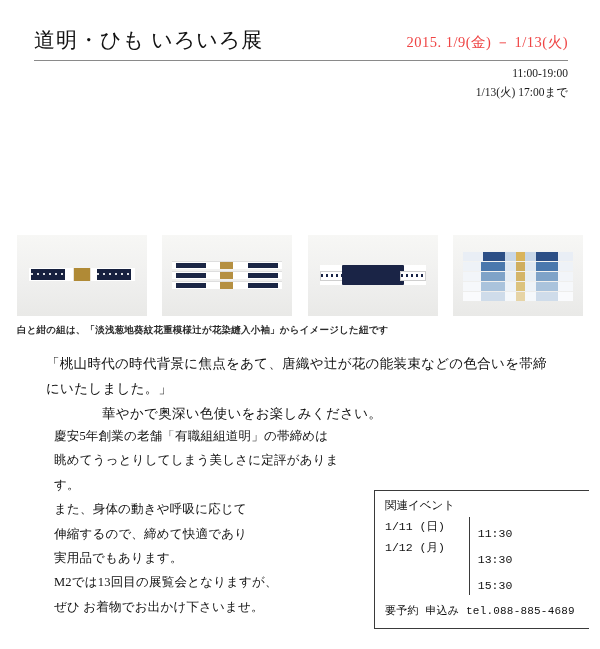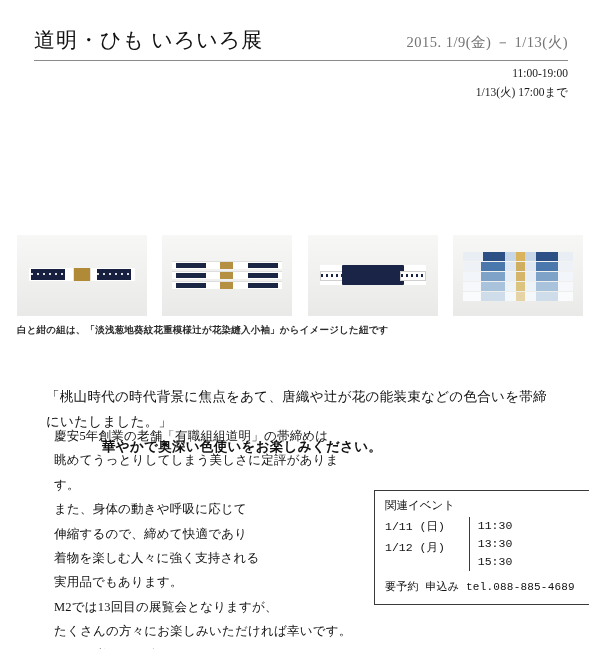--- a/index.html
+++ b/index.html
@@ -35,21 +35,21 @@
     justify-content: space-between;
   }
   .title {
     font-size: 21px;
     letter-spacing: 1px;
     color: #111;
     white-space: nowrap;
   }
   .dates {
     font-size: 14.5px;
-    color: #737373;
+    color: #ef4444;
     white-space: nowrap;
     letter-spacing: 0.5px;
     padding-bottom: 2px;
   }
   .header-rule {
     margin-top: 6px;
     border-bottom: 1px solid #8a8a8a;
     width: 534px;
   }
   .hours {
@@ -227,25 +227,23 @@
   
   .quote {
     position: absolute;
     left: 46px;
     top: 352px;
     width: 510px;
     font-size: 13.5px;
     line-height: 1.85;
     color: #111;
     letter-spacing: 0.3px;
-    margin-top: 33px;
   }
   .quote .l2 {
     padding-left: 56px;
-    font-weight: bold;
   }
 
   
   .body-text {
     position: absolute;
     left: 54px;
     top: 424px;
     width: 300px;
     font-size: 12.5px;
     line-height: 1.95;
@@ -280,21 +278,21 @@
     display: flex;
     gap: 24px;
     align-items: flex-start;
     margin-bottom: 8px;
   }
   .event-dates div { line-height: 1.75; }
   .event-times {
     border-left: 1px solid #3a3a3a;
     padding-left: 8px;
   }
-  .event-times div { line-height: 1.55; }
+  .event-times div { line-height: 1.55; margin-top: 8px; }
   .event-foot {
     font-size: 11px;
     letter-spacing: 0.2px;
   }
 </style>
 </head>
 <body>
 
 <div class="page">
 
@@ -377,24 +375,22 @@
   <div class="quote">
     <div class="l1">「桃山時代の時代背景に焦点をあて、唐織や辻が花の能装束などの色合いを帯締にいたしました。」</div>
     <div class="l2">華やかで奥深い色使いをお楽しみください。</div>
   </div>
 
   <div class="body-text">
     <div>慶安5年創業の老舗「有職組組道明」の帯締めは</div>
     <div>眺めてうっとりしてしまう美しさに定評があります。</div>
     <div>また、身体の動きや呼吸に応じて</div>
     <div>伸縮するので、締めて快適であり</div>
-    <div>着物を楽しむ人々に強く支持される</div>
     <div>実用品でもあります。</div>
     <div>M2では13回目の展覧会となりますが、</div>
-    <div>たくさんの方々にお楽しみいただければ幸いです。</div>
     <div>ぜひ お着物でお出かけ下さいませ。</div>
   </div>
 
   <div class="event-box">
     <div class="event-title">関連イベント</div>
     <div class="event-rows">
       <div class="event-dates">
         <div>1/11 (日)</div>
         <div>1/12 (月)</div>
       </div>

